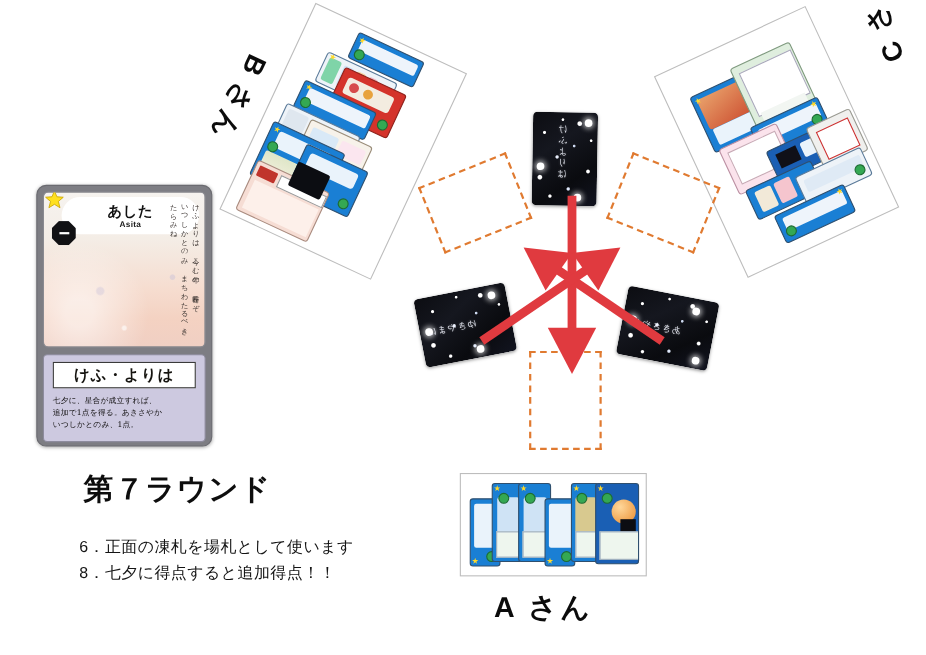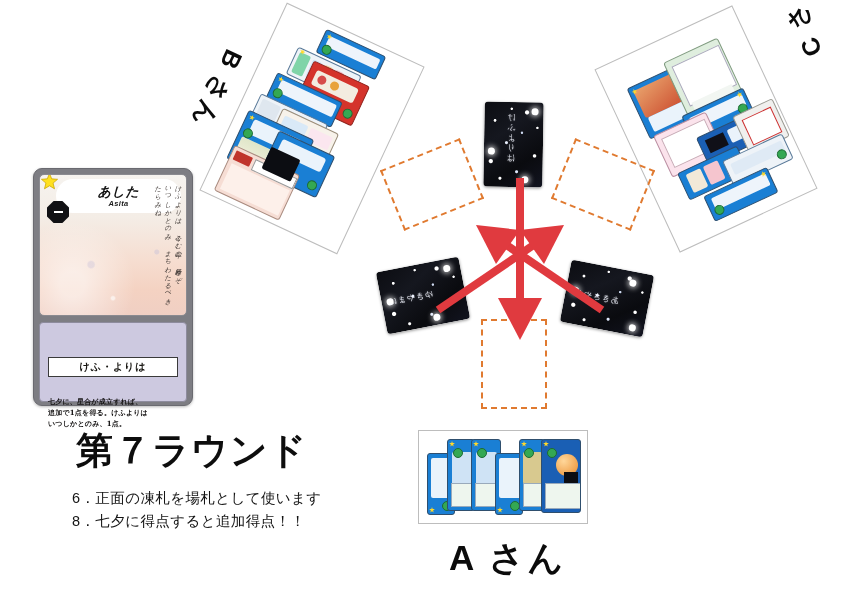--- a/index.html
+++ b/index.html
@@ -19,21 +19,21 @@
     border:1px solid #6a6a70;
     border-radius:9px;
     box-shadow:0 1px 2px rgba(0,0,0,.35);
     box-sizing:border-box;padding:5px;
   }
   .fc-art{
     position:relative;width:100%;height:142px;border-radius:5px;
     background:
       radial-gradient(circle at 22% 78%, rgba(255,255,255,.55) 0 8%, transparent 40%),
       linear-gradient(180deg,#f6f3ef 0%,#f4ede6 30%,#f6ddd0 62%,#f4d2c2 82%,#f0cfc3 100%);
-    overflow:hidden;border:1px solid #8a8a90;box-sizing:border-box;font-style:italic;
+    overflow:hidden;border:1px solid #8a8a90;box-sizing:border-box;
   }
   .fc-art::after{
     content:"";position:absolute;inset:0;
     background:
       radial-gradient(circle at 15% 30%, rgba(255,255,255,.8) 0 1.2px, transparent 2px),
       radial-gradient(circle at 62% 20%, rgba(255,255,255,.7) 0 1px, transparent 2px),
       radial-gradient(circle at 80% 55%, rgba(210,200,215,.6) 0 2px, transparent 3px),
       radial-gradient(circle at 35% 64%, rgba(215,205,220,.55) 0 3px, transparent 4.5px),
       radial-gradient(circle at 50% 88%, rgba(255,255,255,.6) 0 1.5px, transparent 3px);
   }
@@ -62,38 +62,38 @@
     white-space:pre;
   }
   .fc-lower{
     position:absolute;left:5px;right:5px;top:153px;height:80px;
     background:#cdc9e0;border:1px solid #8d8b9d;border-radius:4px;
     box-sizing:border-box;padding:6px 8px;
   }
   .fc-keyword{
     background:#ffffff;border:1px solid #3a3a3a;
     text-align:center;font-family:"DejaVu Serif","Liberation Serif",serif;
-    font-size:10px;font-weight:bold;color:#15130f;padding:2px 0;letter-spacing:1px;margin-top:28px;
+    font-size:14px;font-weight:bold;color:#15130f;padding:2px 0;letter-spacing:1px;
   }
   .fc-rules{
-    margin-top:20px;font-family:"DejaVu Serif","Liberation Serif",serif;
-    font-size:7px;color:#131111;line-height:1.55;letter-spacing:.2px;font-weight:bold;
+    margin-top:6px;font-family:"DejaVu Serif","Liberation Serif",serif;
+    font-size:7px;color:#131111;line-height:1.55;letter-spacing:.2px;
   }
 
   
   .headline{position:absolute;left:68px;top:432px;display:flex;align-items:flex-end;}
   .hl-big{font-size:49px;font-weight:bold;color:#0d0d0d;line-height:.95;letter-spacing:1px;}
-  .hl-sub{font-size:37px;font-weight:bold;color:#0d0d0d;line-height:1;margin-left:8px;margin-bottom:4px;letter-spacing:1px;}
+  .hl-sub{font-size:27px;font-weight:bold;color:#0d0d0d;line-height:1;margin-left:8px;margin-bottom:4px;letter-spacing:1px;}
   .bullets{position:absolute;left:72px;top:487px;font-size:14.5px;color:#141414;line-height:1.62;letter-spacing:.4px;}
 
   
   .player-label{position:absolute;font-size:25px;font-weight:bold;color:#0b0b0b;letter-spacing:2px;white-space:nowrap;}
   #label-b{left:250px;top:58px;transform:rotate(115deg);transform-origin:left top;}
   #label-c{left:800px;top:62px;transform:rotate(-114deg);transform-origin:left top;}
-  #label-a{left:449px;top:535px;font-size:35px;letter-spacing:3px;}
+  #label-a{left:449px;top:535px;font-size:26px;letter-spacing:3px;}
 
   
   .mat{position:absolute;background:#ffffff;border:1px solid #bdbdbd;}
   #mat-b{left:236px;top:25px;width:150px;height:205px;transform:rotate(25deg);}
   #mat-c{left:630px;top:28px;width:150px;height:200px;transform:rotate(-25deg);}
   #mat-a{left:418px;top:430px;width:168px;height:92px;}
 
   
   .mini{position:absolute;box-sizing:border-box;border-radius:3px;overflow:hidden;
         border:1px solid #2f4f6e;}
@@ -163,21 +163,21 @@
         <div class="fc-romaji">Asita</div>
       </div>
       <div class="fc-poem">けふよりは 今こむ年の 昨日をぞ
 いつしかとのみ まちわたるべき
 たらみね</div>
     </div>
     <div class="fc-lower">
       <div class="fc-keyword">けふ・よりは</div>
       <div class="fc-rules">
         <div>七夕に、星合が成立すれば、</div>
-        <div>追加で1点を得る。けふよりは</div>
+        <div>追加で1点を得る。あきさやか</div>
         <div>いつしかとのみ、1点。</div>
       </div>
     </div>
   </div>
 
   <div class="headline">
     <div class="hl-sub">第７ラウンド</div>
   </div>
   <div class="bullets">
     <div>6．正面の凍札を場札として使います</div>

